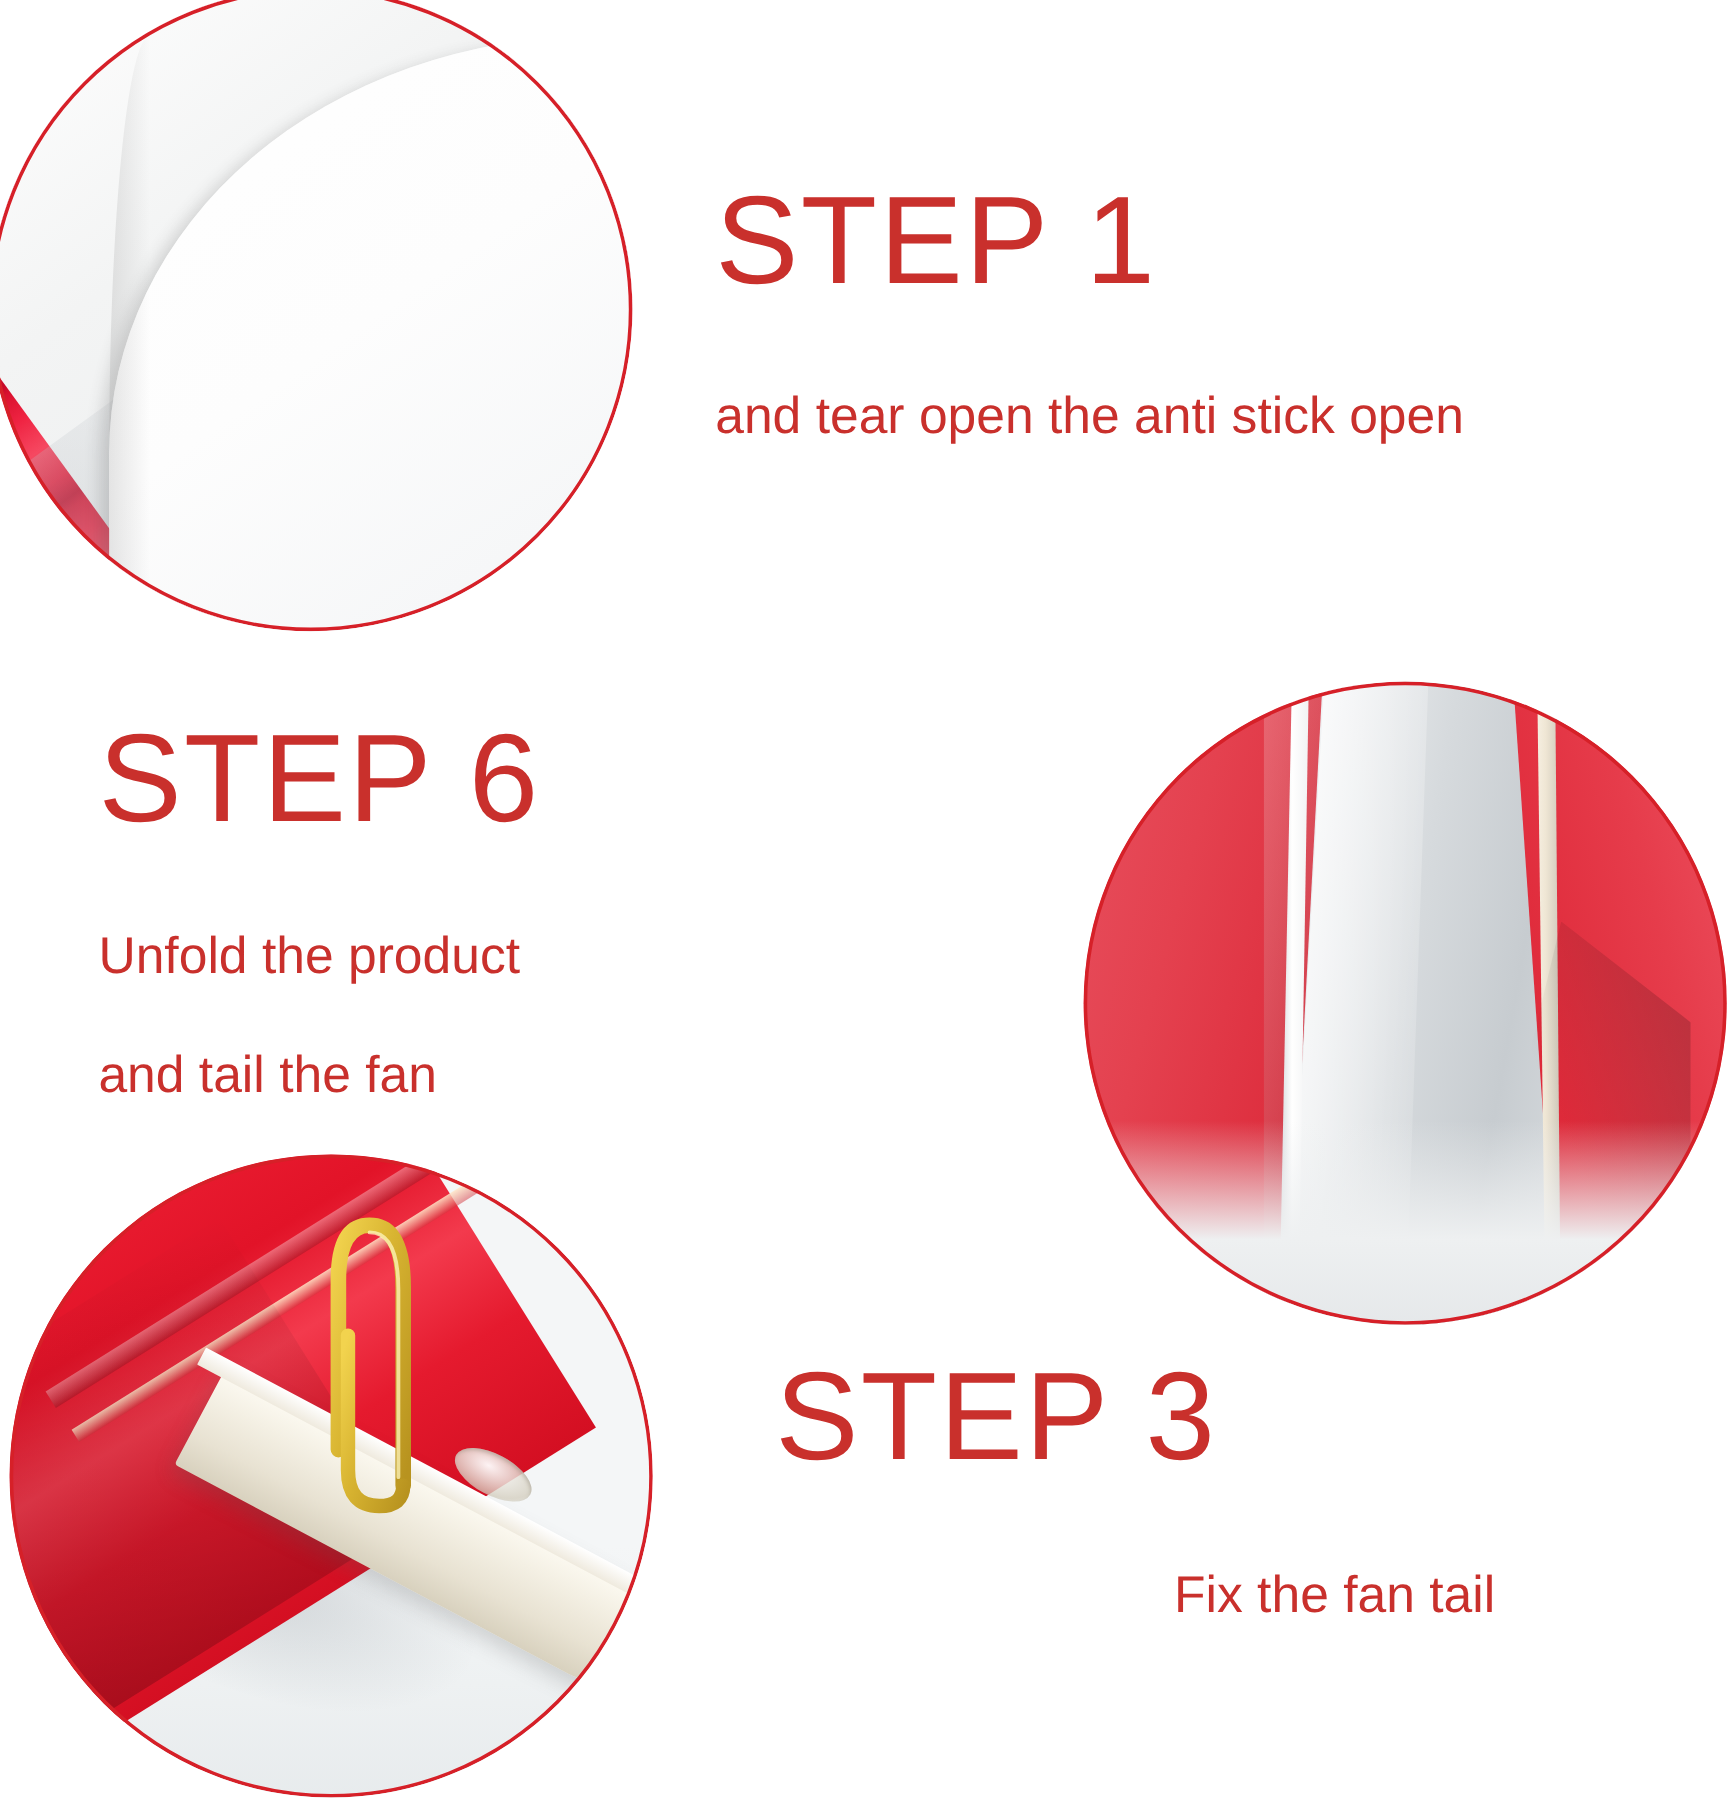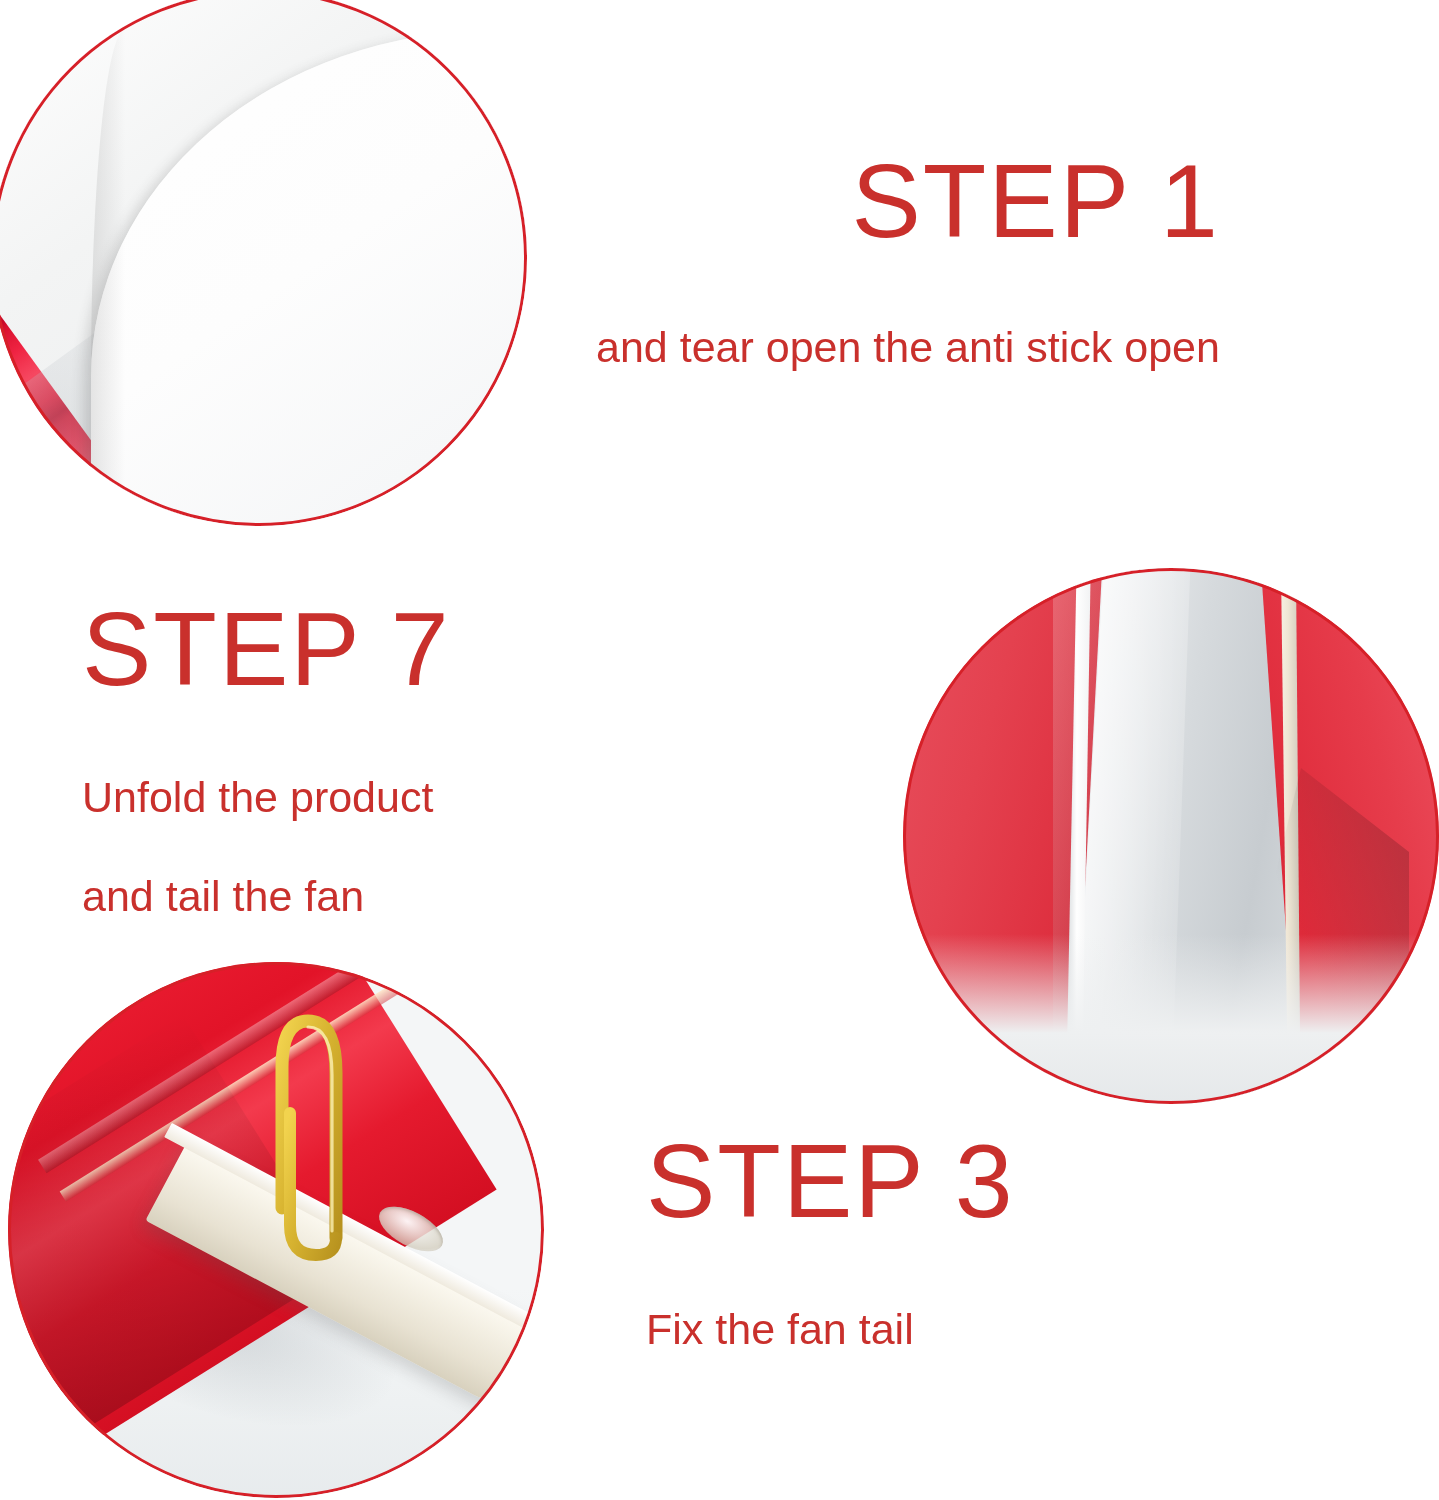--- a/index.html
+++ b/index.html
@@ -209,31 +209,31 @@
     font-size:104px;line-height:1.02;font-weight:400;
     color:#c9302c;letter-spacing:2px;white-space:nowrap;
     margin:0;
   }
   .step-line{
     font-family:"Liberation Sans Narrow","Liberation Sans","DejaVu Sans Condensed",sans-serif;
     font-size:43px;line-height:1.0;font-weight:400;
     color:#c9302c;white-space:nowrap;margin:0;
   }
 
-  #text-step1{left:596px;top:148px;text-align:right;}
+  #text-step1{left:596px;top:148px;text-align:left;}
   #text-step1 .step-title{margin-bottom:72px;}
   #text-step1 .step-line{margin-bottom:54px;}
 
   #text-step2{left:82px;top:596px;text-align:left;}
   #text-step2 .step-title{margin-bottom:74px;margin-left:0px;}
   #text-step2 .step-line{margin-bottom:56px;text-align:left;width:700px;}
 
   #text-step3{left:646px;top:1128px;text-align:left;}
   #text-step3 .step-title{margin-bottom:74px;}
-  #text-step3 .step-line{margin-bottom:56px;text-align:left;width:600px;}
+  #text-step3 .step-line{margin-bottom:56px;text-align:right;width:600px;}
 </style>
 </head>
 <body>
 
 <div class="stage">
 
   <div class="photo" id="photo-step1">
     <div class="scene">
       <div class="bg"></div>
       <div class="pleats"></div>
@@ -246,21 +246,21 @@
     </div>
     <div class="ring"></div>
   </div>
 
   <div class="step-block" id="text-step1">
     <p class="step-title">STEP 1</p>
     <p class="step-line">and tear open the anti stick open</p>
   </div>
 
   <div class="step-block" id="text-step2">
-    <p class="step-title">STEP 7</p>
+    <p class="step-title">STEP 6</p>
     <p class="step-line">Unfold the product</p>
     <p class="step-line">and tail the fan</p>
   </div>
 
   <div class="photo" id="photo-step2">
     <div class="scene">
       <div class="bg"></div>
       <div class="red-left"></div>
       <div class="red-left-crease"></div>
       <div class="red-right"></div>

